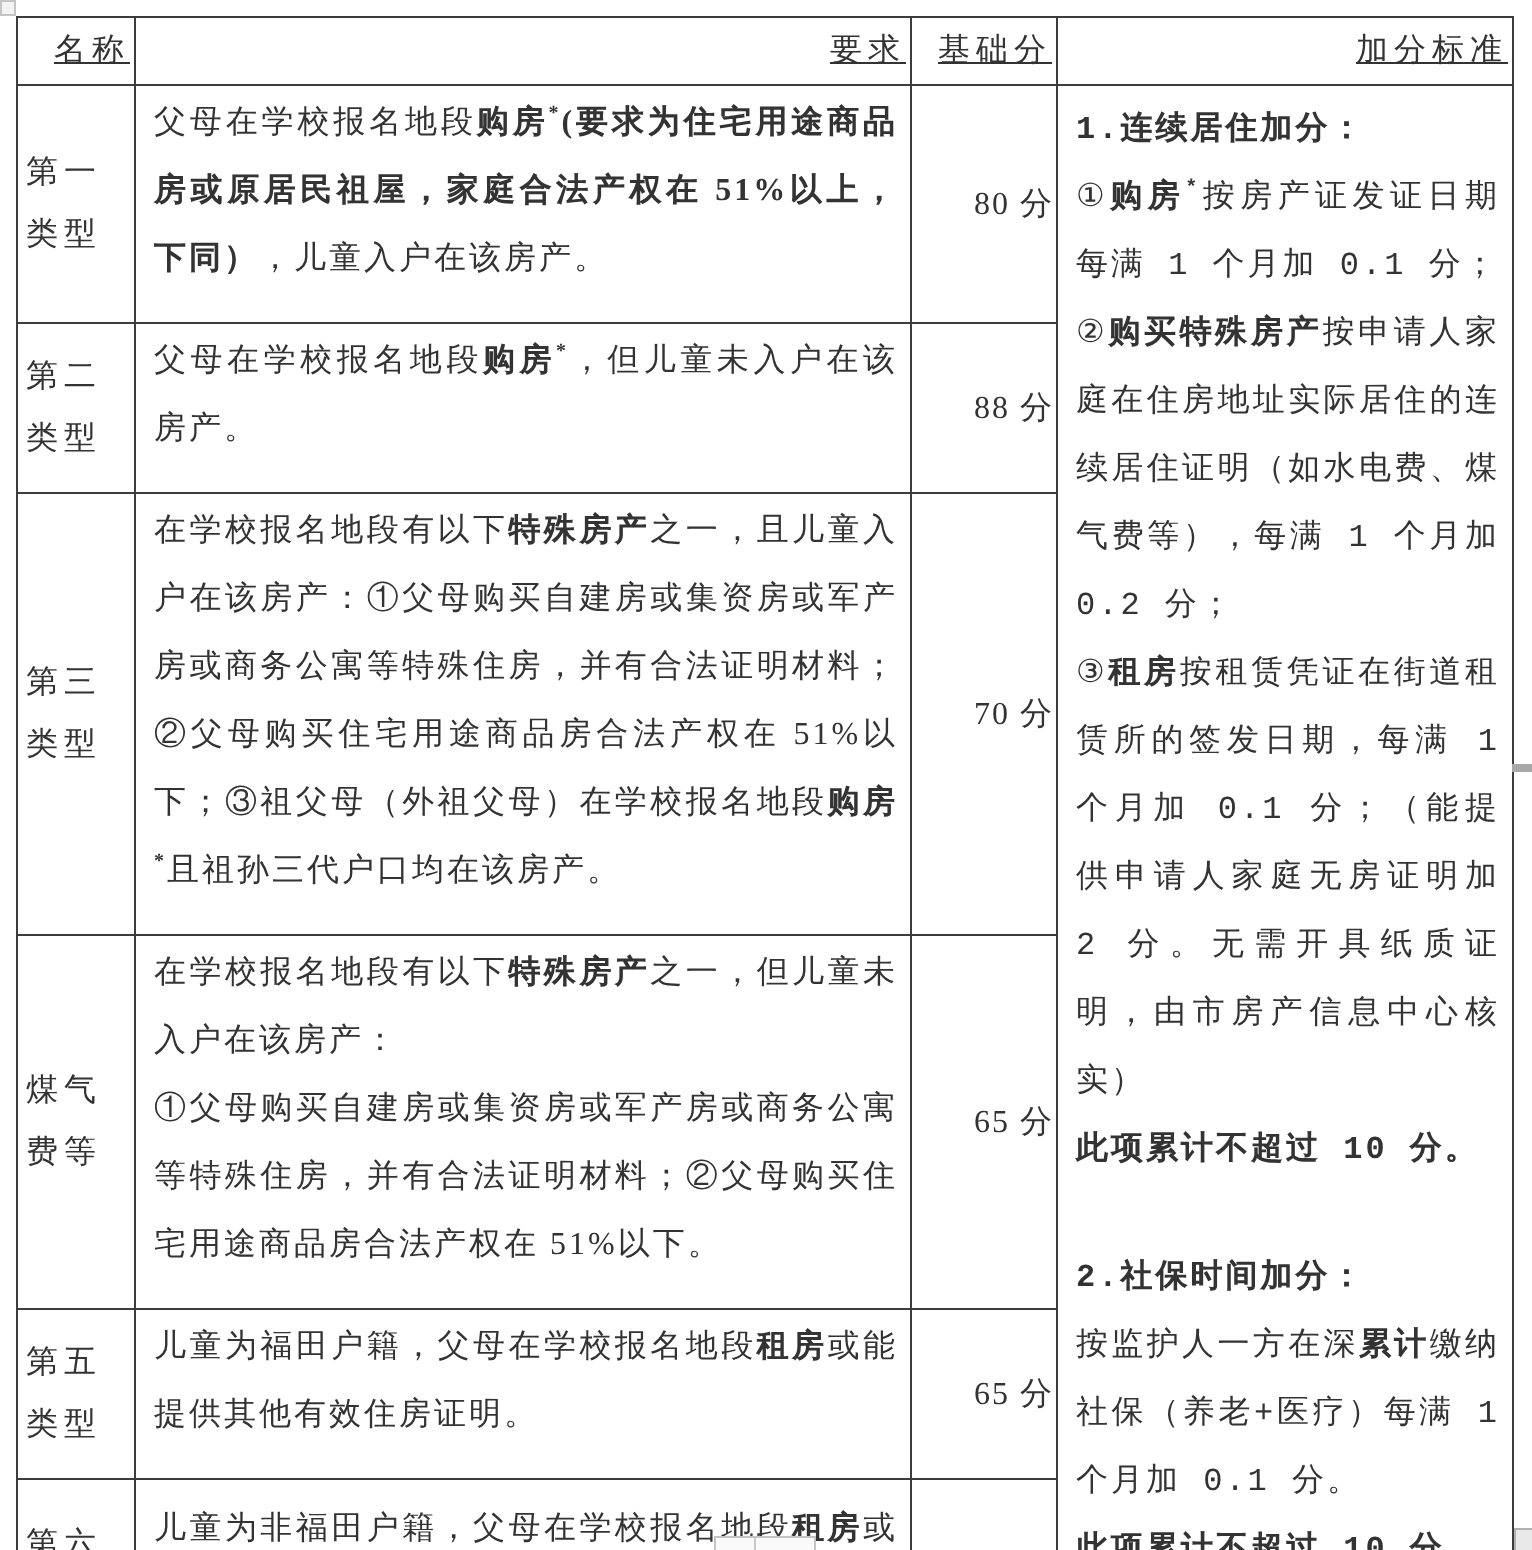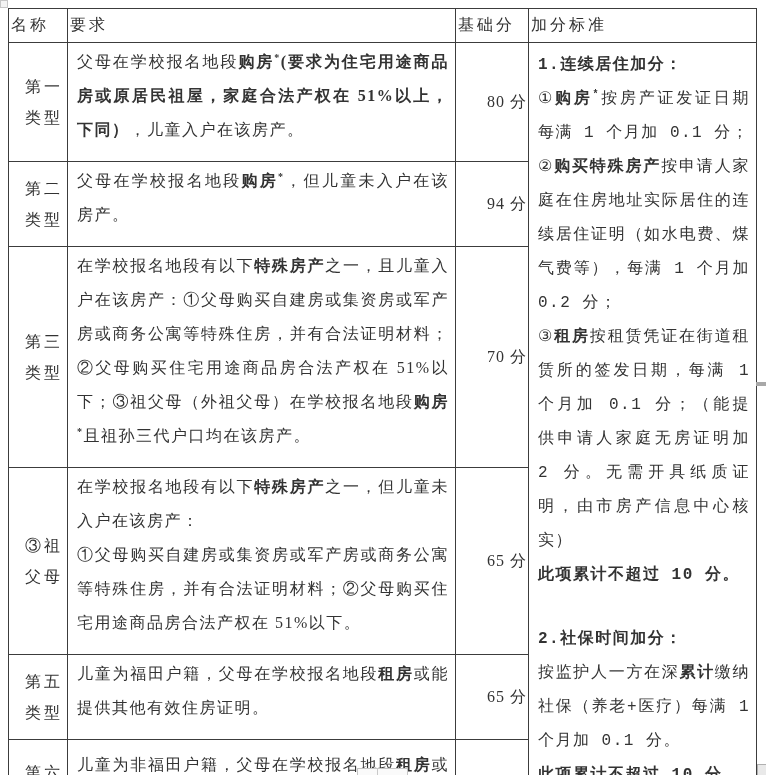--- a/index.html
+++ b/index.html
@@ -22,24 +22,24 @@
   }
   .doc-table thead tr{height:34px;}
   .doc-table tbody tr:nth-child(1){height:107px;}
   .doc-table tbody tr:nth-child(2){height:75px;}
   .doc-table tbody tr:nth-child(3){height:204px;}
   .doc-table tbody tr:nth-child(4){height:173px;}
   .doc-table tbody tr:nth-child(5){height:84px;}
   .doc-table tbody tr:nth-child(6){height:96px;}
 
   .doc-table th{
-    text-align:left;vertical-align:middle;letter-spacing:3px;padding:0 2px;
+    text-align:right;vertical-align:middle;letter-spacing:3px;padding:0 2px;text-decoration:underline;
   }
   td.name-cell{
-    text-align:right;vertical-align:middle;
+    text-align:left;vertical-align:middle;
     line-height:31px;letter-spacing:3px;padding:0 4px;
   }
   td.req-cell{
     vertical-align:middle;text-align:justify;
     line-height:34px;letter-spacing:1.5px;padding:2px 6px 14px 9px;
   }
   td.score-cell{
     text-align:right;vertical-align:middle;white-space:nowrap;letter-spacing:1px;
   }
   td.bonus-cell{
@@ -106,29 +106,29 @@
             <div class="para"><span class="b">此项累计不超过 10 分。</span></div>
             <div class="para gap-para"></div>
             <div class="para"><span class="b">2.社保时间加分：</span></div>
             <div class="para"><span>按监护人一方在深</span><span class="b">累计</span><span>缴纳社保（养老+医疗）每满 1 个月加 0.1 分。</span></div>
             <div class="para"><span class="b">此项累计不超过 10 分。</span></div>
           </td>
         </tr>
         <tr>
           <td class="name-cell">第二类型</td>
           <td class="req-cell"><span>父母在学校报名地段</span><span class="b">购房</span><sup class="b">*</sup><span>，但儿童未入户在该房产。</span></td>
-          <td class="score-cell">94 分</td>
+          <td class="score-cell">88 分</td>
         </tr>
         <tr>
           <td class="name-cell">第三类型</td>
           <td class="req-cell"><span>在学校报名地段有以下</span><span class="b">特殊房产</span><span>之一，且儿童入户在该房产：①父母购买自建房或集资房或军产房或商务公寓等特殊住房，并有合法证明材料；②父母购买住宅用途商品房合法产权在 51%以下；③祖父母（外祖父母）在学校报名地段</span><span class="b">购房</span><sup class="b">*</sup><span>且祖孙三代户口均在该房产。</span></td>
           <td class="score-cell">70 分</td>
         </tr>
         <tr>
-          <td class="name-cell">③祖父母</td>
+          <td class="name-cell">煤气费等</td>
           <td class="req-cell"><span>在学校报名地段有以下</span><span class="b">特殊房产</span><span>之一，但儿童未入户在该房产：</span><br><span>①父母购买自建房或集资房或军产房或商务公寓等特殊住房，并有合法证明材料；②父母购买住宅用途商品房合法产权在 51%以下。</span></td>
           <td class="score-cell">65 分</td>
         </tr>
         <tr>
           <td class="name-cell">第五类型</td>
           <td class="req-cell"><span>儿童为福田户籍，父母在学校报名地段</span><span class="b">租房</span><span>或能提供其他有效住房证明。</span></td>
           <td class="score-cell">65 分</td>
         </tr>
         <tr>
           <td class="name-cell">第六类型</td>

